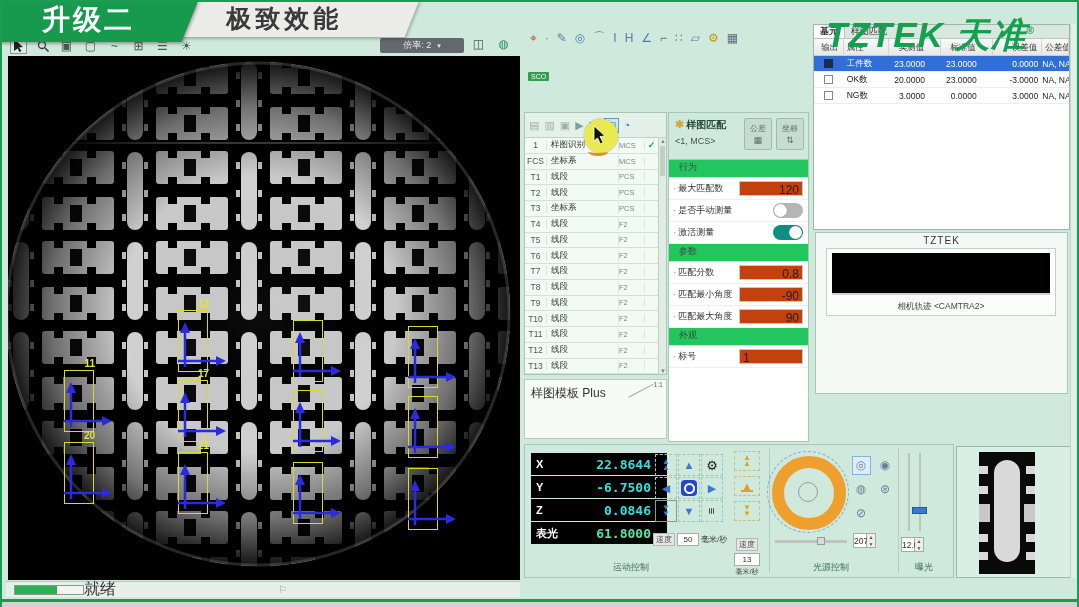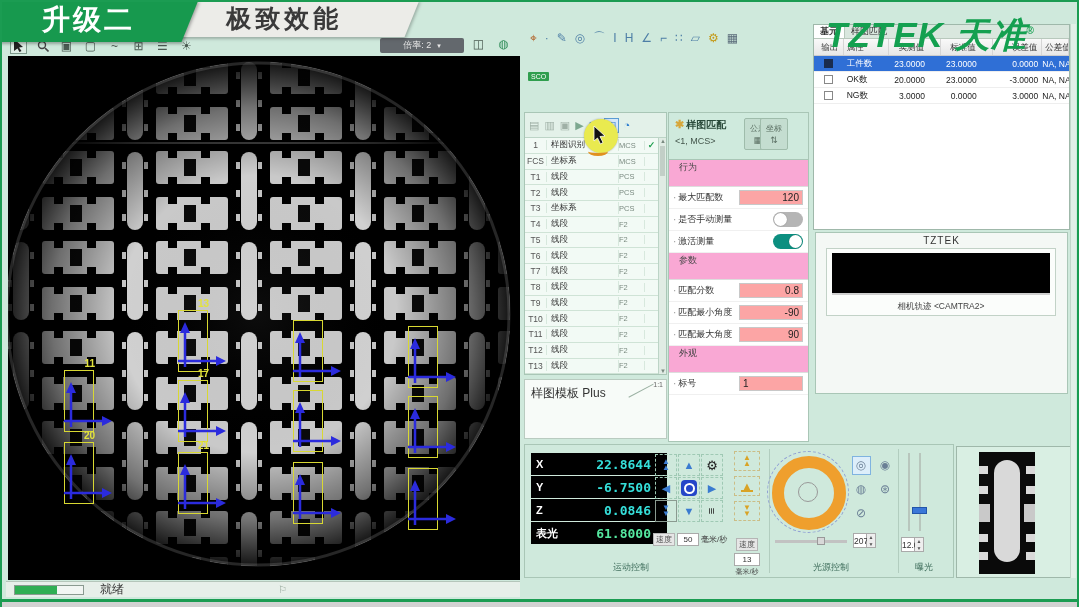--- a/index.html
+++ b/index.html
@@ -33,21 +33,21 @@
   .marker .mnum { position:absolute; top:-13px; right:-2px; color:#e3e33c; font-size:10px; font-weight:bold; }
   .marker svg { position:absolute; left:-4px; top:4px; }
   .cursor-hl { position:absolute; left:584px; top:119px; width:34px; height:34px; border-radius:50%; background:#e9ea4f; z-index:45; box-shadow:0 0 2px rgba(0,0,0,.3); }
   .cursor-hl svg { position:absolute; left:8px; top:6px; }
   .cursor-hl .arc { position:absolute; left:4px; bottom:-3px; width:20px; height:9px; border-bottom:3px solid #e09020; border-radius:50%; }
 
   
   .statusbar { position:absolute; left:6px; top:581px; width:514px; height:16px; background:#e7efe9; border-top:1px solid #b5c6ba; display:flex; align-items:center; z-index:20; }
   .progress { width:70px; height:10px; margin-left:8px; border:1px solid #8a9a90; background:#f2f6f3; }
   .progress .fill { height:100%; width:62%; background:#2fae53; }
-  .status-text { font-size:12px; color:#333; margin-left:16px; }
+  .status-text { font-size:16px; color:#333; margin-left:0; }
   .status-flag { position:absolute; left:272px; font-size:10px; color:#98a89c; }
 
   
   .draw-toolbar { position:absolute; left:526px; top:27px; width:286px; height:21px; display:flex; align-items:center; gap:8px; padding-left:4px; }
   .dicon { font-size:12px; color:#4d7ea6; cursor:default; }
   .dicon.gold { color:#c49a18; } .dicon.dark { color:#5a6b7a; } .dicon.axes { color:#b05c20; }
   .canvas-badge { position:absolute; left:528px; top:72px; background:#2f9e4e; color:#fff; font-size:7px; padding:1px 3px; border-radius:1px; z-index:3; }
 
   
   .prog-panel { position:absolute; left:524px; top:112px; width:143px; height:263px; background:#eef7f1; border:1px solid #a9c6b6; }
@@ -72,25 +72,25 @@
 
   
   .param-panel { position:absolute; left:668px; top:112px; width:141px; height:330px; background:#fff; border:1px solid #a9c6b6; }
   .param-header { height:46px; background:#cfeadd; position:relative; padding:5px 0 0 6px; }
   .param-header .ptitle { font-size:10px; font-weight:bold; color:#2a4a3a; }
   .param-header .ptitle .picon { color:#d7a73b; margin-right:2px; font-size:11px; }
   .param-header .psub { font-size:9px; color:#44564c; margin-top:4px; }
   .ph-btn { position:absolute; top:5px; width:28px; height:32px; background:#c4ddd0; border:1px solid #9fbcab; border-radius:2px; font-size:8px; color:#5b6f63; display:flex; flex-direction:column; align-items:center; justify-content:center; gap:1px; }
   .ph-btn .bglyph { font-size:9px; }
   .param-body { position:absolute; top:46px; bottom:0; left:0; right:0; overflow:hidden; border-top:1px solid #a9c6b6; }
-  .psec-title { height:27px; background:#f9a8d4; border-bottom:1px solid #ddd; font-size:9px; color:#444; padding-left:10px; line-height:15px; }
+  .psec-title { height:18px; background:#22c55e; border-bottom:1px solid #ddd; font-size:9px; color:#444; padding-left:10px; line-height:15px; }
   .param-row { height:22px; display:flex; align-items:center; padding:0 5px 0 4px; border-bottom:1px solid #f0f0f0; }
   .param-row::before { content:"·"; color:#999; font-size:10px; margin-right:2px; }
   .param-row .plabel { flex:1; font-size:9px; color:#333; white-space:nowrap; overflow:hidden; }
-  .pinput { width:64px; height:15px; background:#fca5a5; border:1px solid #c8c8c8; font-size:10px; color:#222; text-align:right; padding:1px 3px 0 0; }
+  .pinput { width:64px; height:15px; background:#c2410c; border:1px solid #c8c8c8; font-size:12px; color:#222; text-align:right; padding:1px 3px 0 0; }
   .pinput.left { text-align:left; padding-left:3px; }
   .ptoggle { width:30px; height:15px; border-radius:8px; background:#b5b5b5; position:relative; }
   .ptoggle .knob { position:absolute; left:1px; top:1px; width:13px; height:13px; border-radius:50%; background:#fff; box-shadow:0 0 1px rgba(0,0,0,.4); }
   .ptoggle.on { background:#0c8f80; }
   .ptoggle.on .knob { left:auto; right:1px; }
 
   
   .results-panel { position:absolute; left:813px; top:24px; width:257px; height:206px; background:#fff; border:1px solid #9fb8aa; }
   .rtabs { height:14px; display:flex; background:#d9e7de; border-bottom:1px solid #b8c8bc; }
   .rtab { font-size:9px; color:#333; padding:0 6px; line-height:13px; }
@@ -508,21 +508,21 @@
   </div>
 
   <div class="param-panel">
     <div class="param-header">
       <div class="ptitle"><span class="picon">✱</span><span>样图匹配</span></div>
       <div class="psub">&lt;1, MCS&gt;</div>
       <div class="ph-btn" style="right:36px;">
         <span>公差</span>
           <span class="bglyph">▦</span>
       </div>
-      <div class="ph-btn" style="right:20px;">
+      <div class="ph-btn" style="right:4px;">
         <span>坐标</span>
           <span class="bglyph">⇅</span>
       </div>
     </div>
     <div class="param-body">
 
     <div>
           <div class="psec-title">行为</div>
 
         </div>

